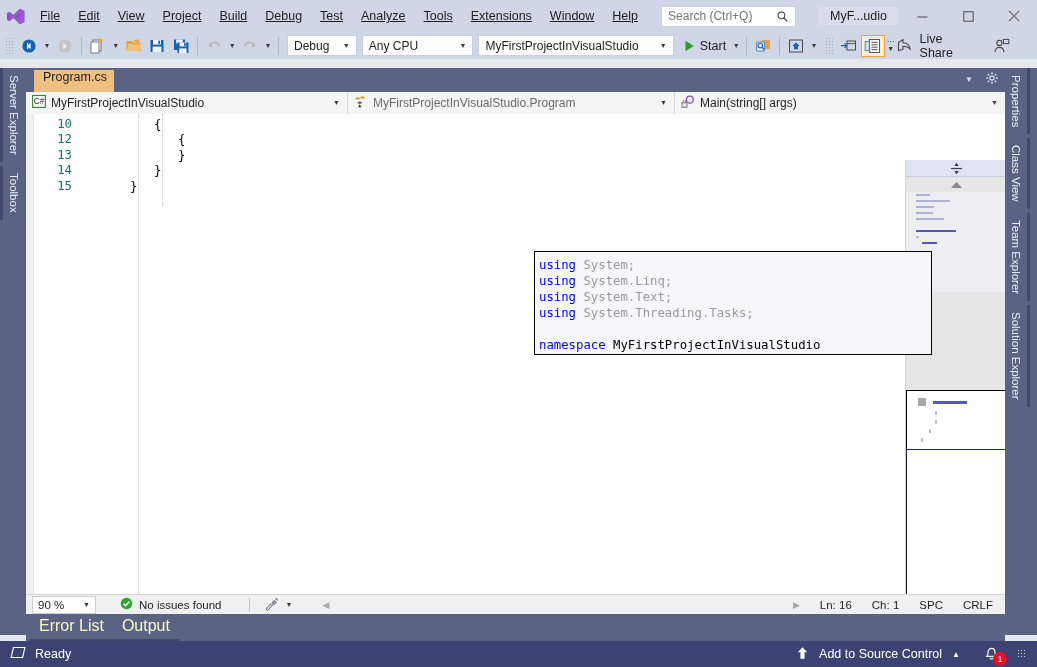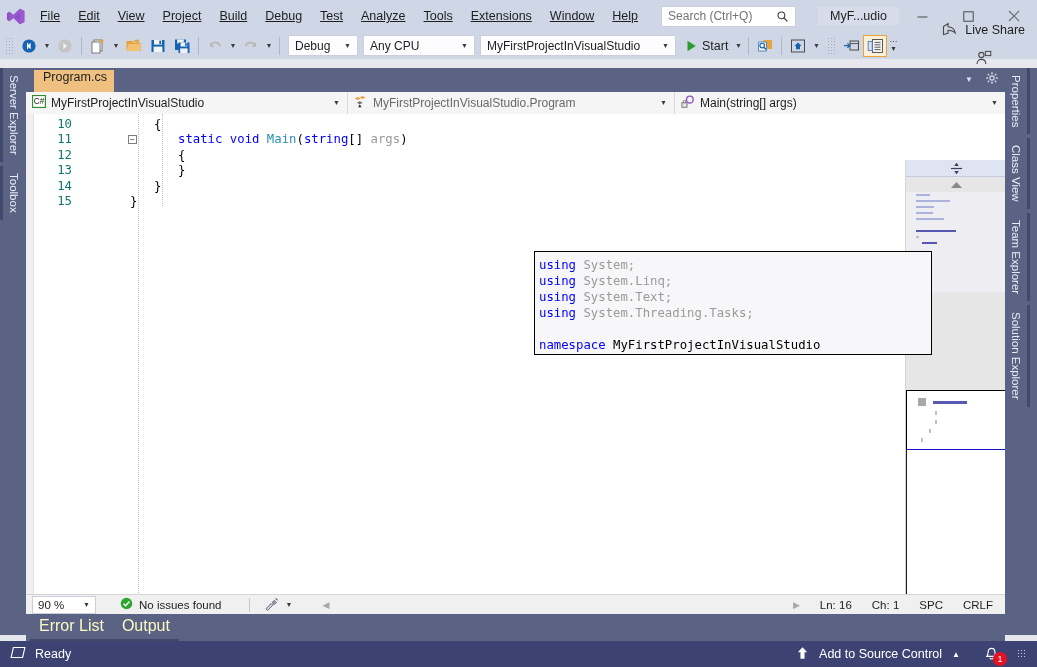--- a/index.html
+++ b/index.html
@@ -428,21 +428,21 @@
         <line x1="7.5" y1="9.2" x2="13.5" y2="9.2" stroke="#4A4A4A" stroke-width=".9"></line>
         <line x1="7.5" y1="11.6" x2="13.5" y2="11.6" stroke="#4A4A4A" stroke-width=".9"></line>
         <rect x="1.2" y="3.4" width="4" height="9.2" fill="#D8E4F4" stroke="#4A7EBB" stroke-width=".9"></rect>
       </svg>
     </div>
     <div class="tb-arrow" style="flex-direction:column;gap:2px;">
       <span style="font-size:8px;line-height:4px;">⋯</span>
       <span style="font-size:7px;line-height:6px;">▼</span>
     </div>
 
-    <div style="margin-left:auto;display:flex;align-items:center;gap:10px;padding-right:12px;flex-direction:column;">
+    <div style="margin-left:auto;display:flex;align-items:center;gap:10px;padding-right:24px;">
       <div class="liveshare">
         <svg width="17" height="15" viewBox="0 0 17 15">
           <path d="M1.5 12.5 1.5 4.5 6 1.5v3.3c4 .2 6.6 2.6 7.3 6.2-1.8-2-4.2-2.8-7.3-2.8v3.2z" fill="none" stroke="#4A4A4A" stroke-width="1.1"></path>
         </svg>
         <span>Live Share</span>
       </div>
       <div class="tb-btn">
         <svg width="17" height="16" viewBox="0 0 17 16">
           <circle cx="6.4" cy="5" r="2.6" fill="none" stroke="#4A4A4A" stroke-width="1.1"></circle>
           <path d="M2 14c0-3 2-4.6 4.4-4.6S10.8 11 10.8 14" fill="none" stroke="#4A4A4A" stroke-width="1.1"></path>
@@ -536,21 +536,20 @@
         <span class="nv-arrow">▼</span>
       </div>
     </div>
 
     <div class="codearea">
       <div class="gutter-bg"></div>
       <div class="ind-guide" style="left:112px;"></div>
       <div class="ind-guide" style="left:136px;top:0;height:92px;"></div>
       <div class="code-inner" id="code-lines" style="padding-top:3px;">
           <div class="codeline"><span class="lnum">10</span><span class="ltext" style="left: 128px;"><span>{</span></span></div>
-          <div class="codeline"><span class="lnum">11</span><span class="fold">−</span><span class="ltext" style="left: 152px;"><span class="kw">static</span><span> </span><span class="kw">void</span><span> </span><span class="mth">Main</span><span>(</span><span class="kw">string</span><span>[] </span><span class="par">args</span><span>)</span></span></div>
           <div class="codeline"><span class="lnum">12</span><span class="ltext" style="left: 152px;"><span>{</span></span></div>
           <div class="codeline"><span class="lnum">13</span><span class="ltext" style="left: 152px;"><span>}</span></span></div>
           <div class="codeline"><span class="lnum">14</span><span class="ltext" style="left: 128px;"><span>}</span></span></div>
           <div class="codeline"><span class="lnum">15</span><span class="ltext" style="left: 104px;"><span>}</span></span></div>
         </div>
 
       <div class="preview-popup">
         <div id="preview-lines">
             <div class="pv-line"><span class="kw">using</span><span class="par"> System;</span></div>
             <div class="pv-line"><span class="kw">using</span><span class="par"> System.Linq;</span></div>

